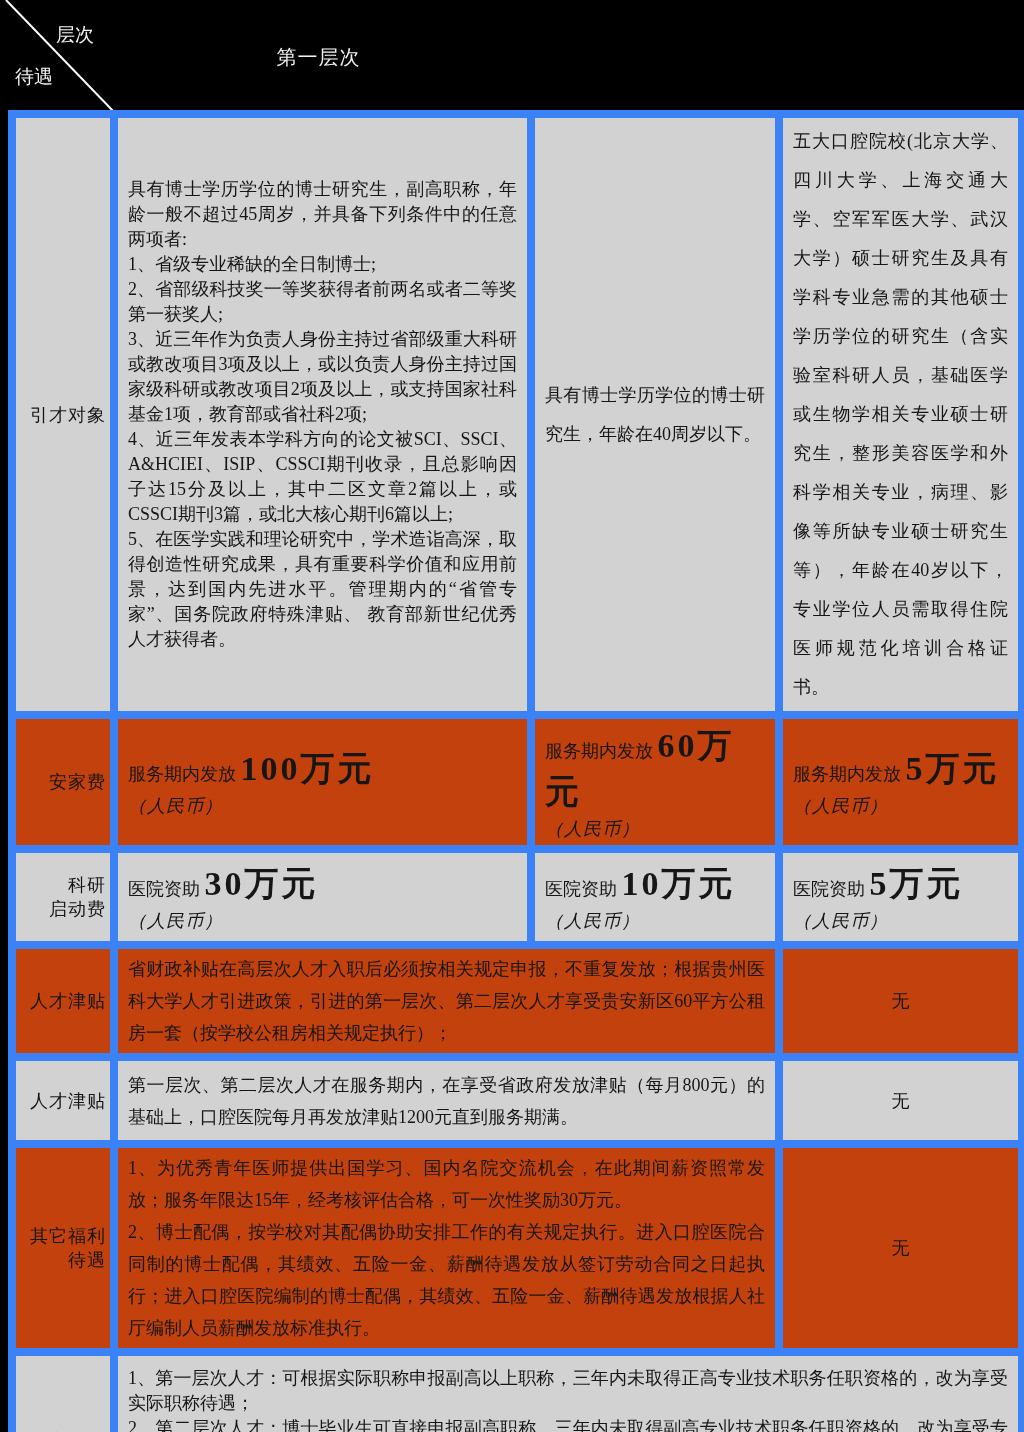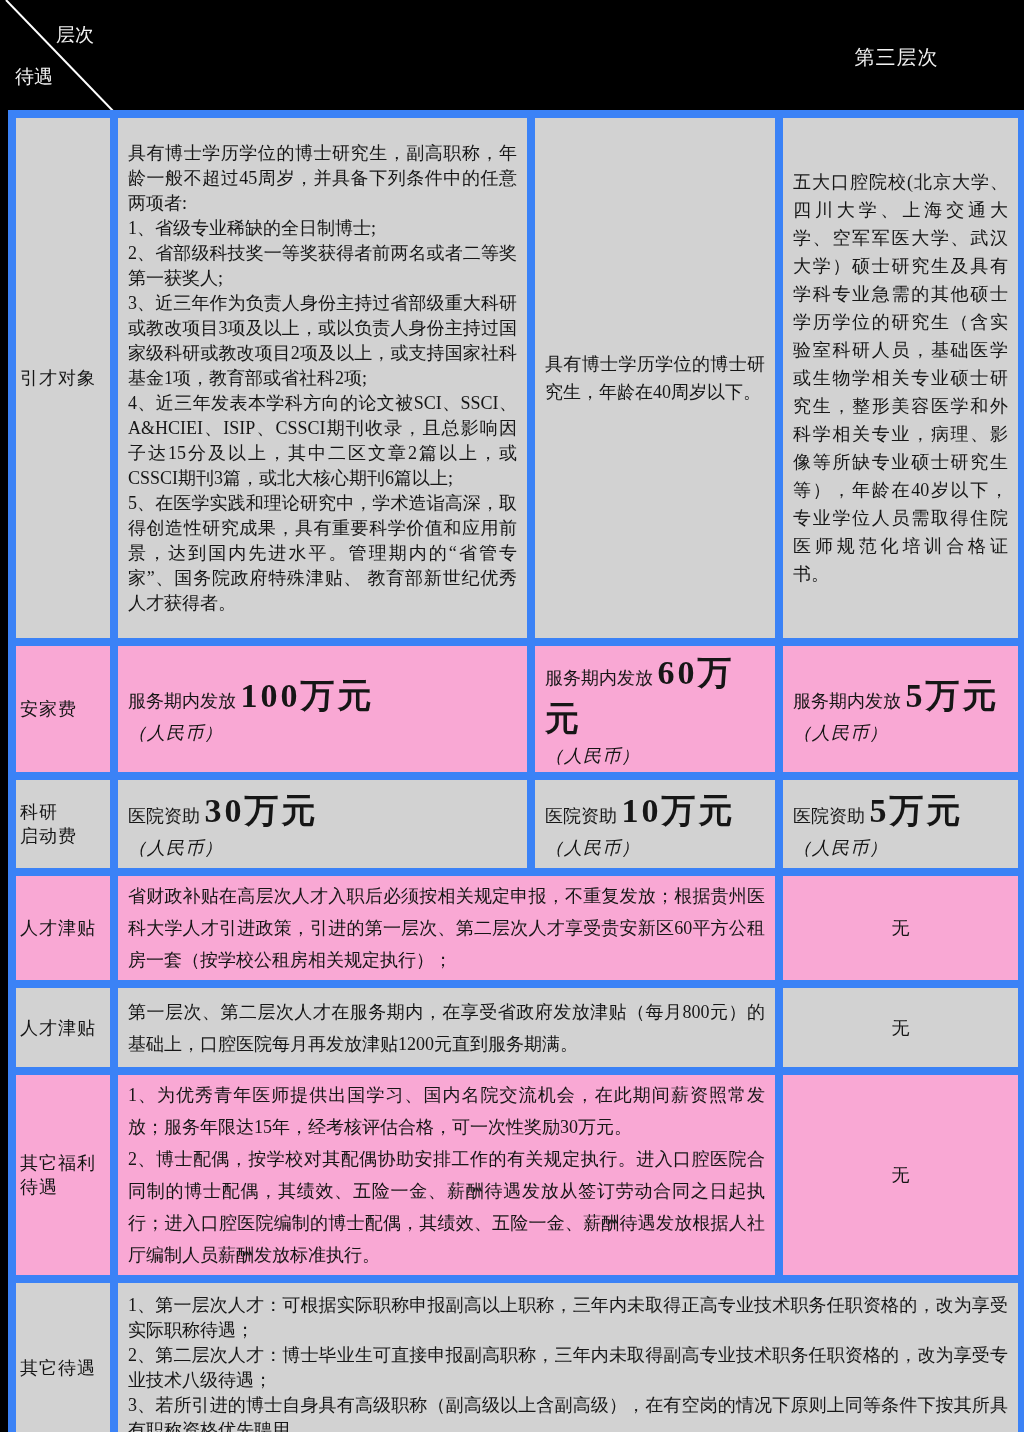--- a/index.html
+++ b/index.html
@@ -27,34 +27,34 @@
     border-collapse:collapse;
     table-layout:fixed;
   }
   .grid td{
     border:8px solid #3b82f6;
     padding:4px 10px;
     vertical-align:middle;
     font-size:18px;
   }
   .row-gray td{background:#d2d2d2;}
-  .row-white td{background:#f9a8d4;}
+  .row-white td{background:#c2410c;}
   td.lbl{
-    text-align:left;
+    text-align:right;
     padding:0 4px;
     font-size:18px;
     letter-spacing:1px;
   }
   .mltext{
     white-space:pre-wrap;
     text-align:justify;
     line-height:25px;
   }
   .mltext.tight{line-height:32px;margin-top:32px;}
-  td.vcenter-text{line-height:28px;text-align:justify;}
+  td.vcenter-text{line-height:39px;text-align:justify;}
   .none-cell{text-align:center;font-size:19px;}
   .money-line .prefix{font-size:18px;}
   .money-line .amount{
     font-size:34px;font-weight:700;
     letter-spacing:3px;
     font-family:"Liberation Serif","DejaVu Serif",serif;
   }
   .money-note{font-size:18px;margin-top:2px;letter-spacing:1px;font-style:italic;}
   .center-cell{text-align:center;}
   
@@ -71,21 +71,21 @@
 <body>
 
 <div class="page">
 
   <div class="hdr">
     <svg class="corner-svg" width="120" height="112">
       <line x1="6" y1="0" x2="114" y2="112" stroke="#ffffff" stroke-width="2"></line>
     </svg>
     <div class="hdr-corner-top">层次</div>
     <div class="hdr-corner-bottom">待遇</div>
-    <div class="hdr-col hdr-col3">第三层次</div>
+    <div class="hdr-col hdr-col1">第一层次</div>
   </div>
 
   <table class="grid">
     <colgroup>
       <col style="width:102px">
         <col style="width:417px">
         <col style="width:248px">
         <col style="width:243px">
     </colgroup>
 

